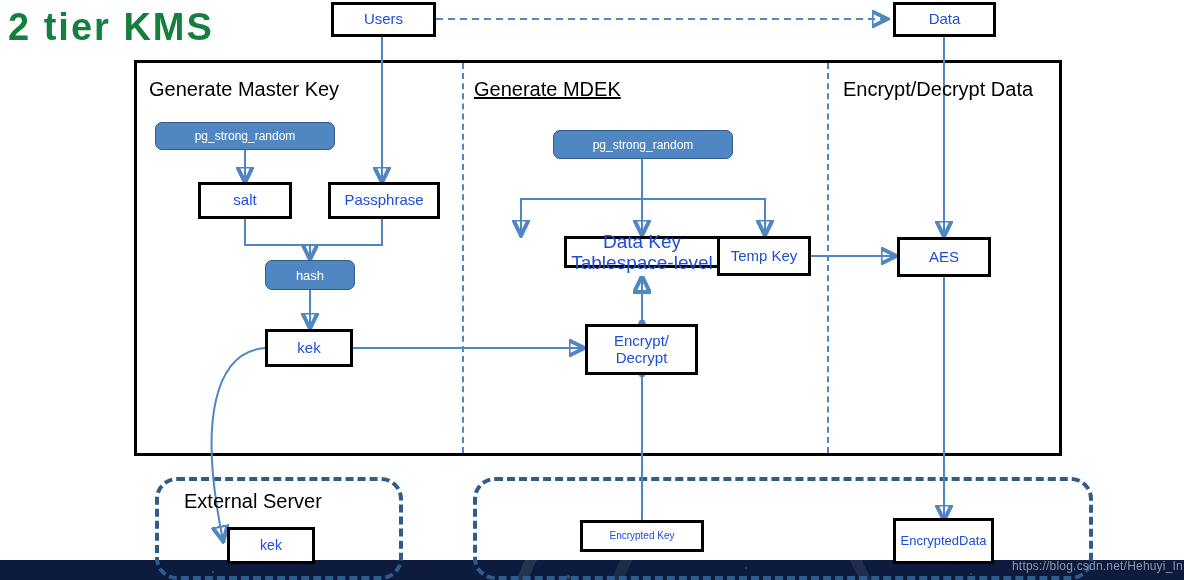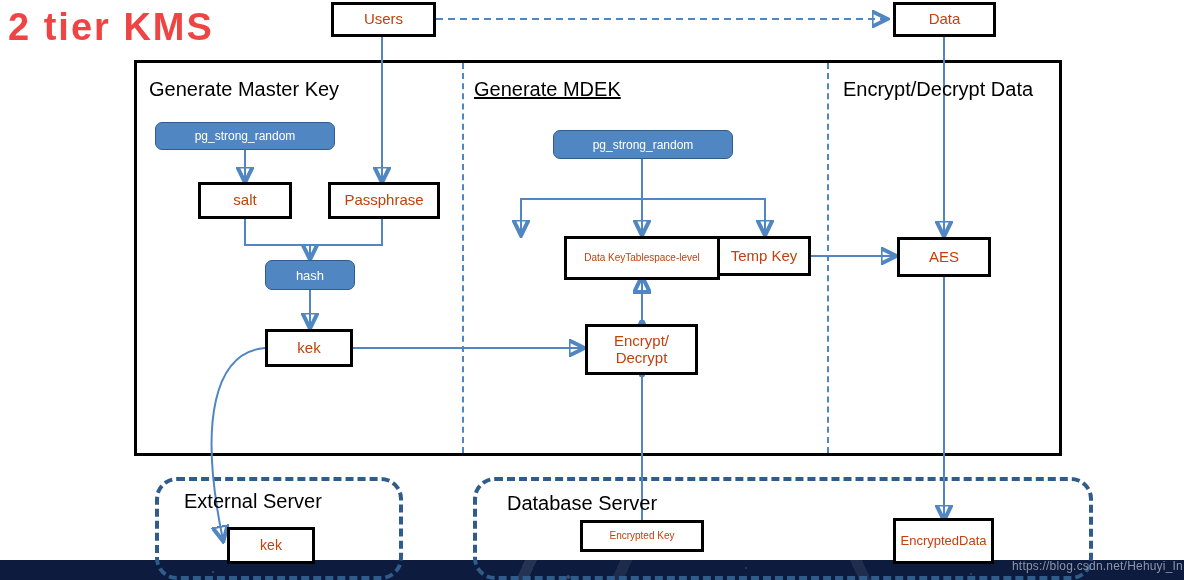--- a/index.html
+++ b/index.html
@@ -32,34 +32,34 @@
   .watermark{
     position:absolute;left:1012px;top:559px;
     font-size:12px;color:#8d97ad;letter-spacing:.2px;
     white-space:nowrap;z-index:40;
     text-shadow:0 0 1px rgba(0,0,0,.4);
   }
 
   
   .title{
     position:absolute;left:8px;top:8px;
-    font-size:38px;font-weight:bold;color:#ef4444;
+    font-size:38px;font-weight:bold;color:#15803d;
     letter-spacing:2px;line-height:1;
     white-space:nowrap;
   }
 
   
   .nbox{
     position:absolute;
     background:#ffffff;
     border:3px solid #000000;
     box-sizing:border-box;
     display:flex;align-items:center;justify-content:center;
     text-align:center;
-    color:#c2410c;
+    color:#1d4ed8;
     line-height:1.12;
     z-index:20;
   }
   .rbox{
     position:absolute;
     background:#5086c1;
     border:1px solid #2f5c8a;
     border-radius:7px;
     box-sizing:border-box;
     display:flex;align-items:center;justify-content:center;
@@ -216,21 +216,21 @@
 
   <div class="nbox" style="left:265px;top:329px;width:88px;height:38px;font-size:15px;">
     <span>kek</span>
   </div>
 
   <div class="rbox" style="left:553px;top:130px;width:180px;height:29px;font-size:12px;">
     <span>pg_strong_random</span>
   </div>
 
 
-  <div class="nbox" style="left:564px;top:236px;width:156px;height:44px;font-size:10px;">
+  <div class="nbox" style="left:564px;top:236px;width:156px;height:32px;font-size:19px;flex-direction:column;">
     <span>Data Key</span>
     <span>Tablespace-level</span>
   </div>
 
   <div class="nbox" style="left:717px;top:236px;width:94px;height:40px;font-size:15px;">
     <span>Temp Key</span>
   </div>
 
   <div class="nbox" style="left:585px;top:324px;width:113px;height:51px;font-size:15px;flex-direction:column;">
     <span>Encrypt/</span>
@@ -243,23 +243,20 @@
 
   <div class="server" style="left:155px;top:477px;width:248px;height:103px;"></div>
   <div class="server-label" style="left:184px;top:490px;">
     <span>External Server</span>
   </div>
   <div class="nbox" style="left:227px;top:527px;width:88px;height:37px;font-size:14px;">
     <span>kek</span>
   </div>
 
   <div class="server" style="left:473px;top:477px;width:620px;height:103px;"></div>
-  <div class="server-label" style="left:507px;top:492px;">
-    <span>Database Server</span>
-  </div>
   <div class="nbox" style="left:580px;top:520px;width:124px;height:32px;font-size:10px;">
     <span>Encrypted Key</span>
   </div>
 
   <div class="nbox" style="left:893px;top:518px;width:101px;height:46px;font-size:13px;">
     <span>Encrypted</span>
     <span>Data</span>
   </div>
 
   <div class="navy-band"></div>

